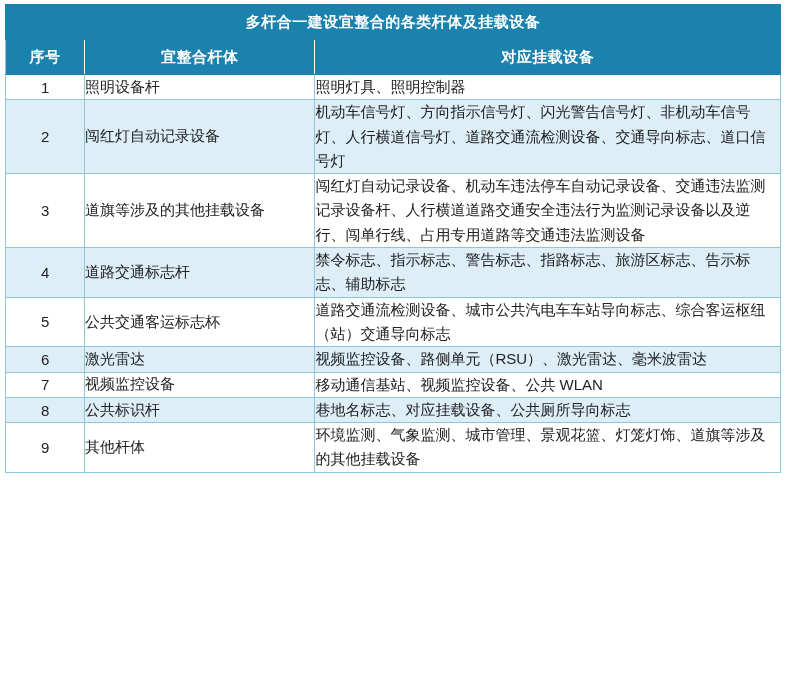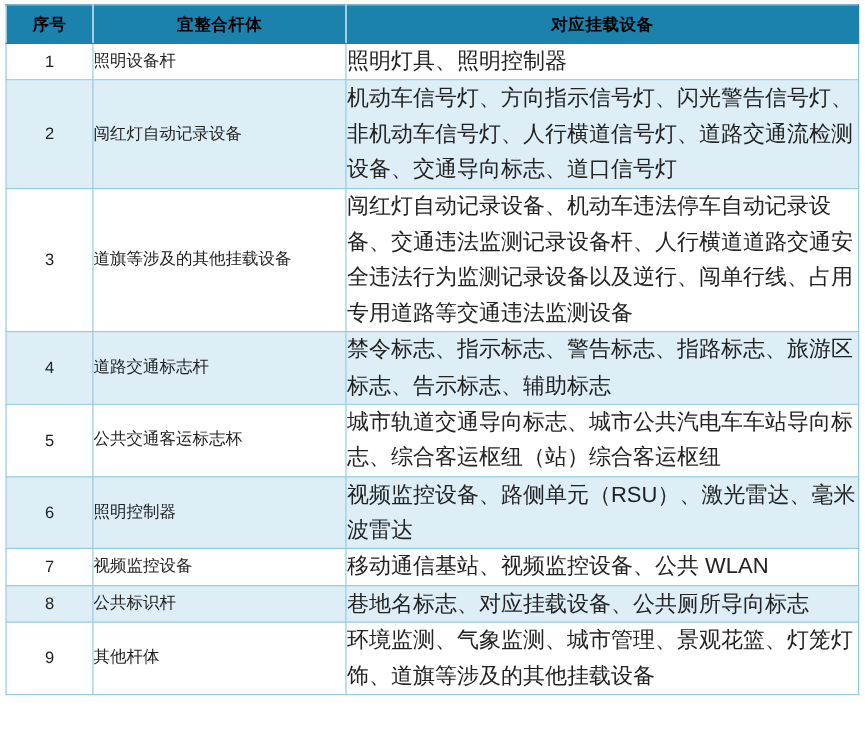--- a/index.html
+++ b/index.html
@@ -36,21 +36,21 @@
     color: #ffffff;
     font-size: 15px;
     font-weight: bold;
     text-align: center;
     height: 34px;
     letter-spacing: 0.5px;
     border: 1px solid #1b81ad !important;
   }
   .head-cell {
     background: #1b81ad;
-    color: #000000;
+    color: #ffffff;
     font-size: 15px;
     font-weight: bold;
     text-align: center;
     height: 34px;
     border-right: 1px solid #ffffff !important;
     border-bottom: 1px solid #1b81ad !important;
     border-top: 1px solid #1b81ad !important;
     letter-spacing: 0.5px;
   }
   .head-cell.last { border-right: 1px solid #1b81ad !important; }
@@ -64,39 +64,42 @@
     color: #222222;
   }
   td.pole {
     font-size: 15px;
     color: #222222;
     padding: 4px 6px;
     line-height: 1.5;
   }
   td.dev {
     text-align: left;
-    font-size: 20px;
+    font-size: 15px;
     color: #222222;
     padding: 7px 9px 7px 9px;
     line-height: 1.62;
   }
   tr.odd td { background: #ffffff; }
   tr.even td { background: #ddeef7; }
 </style>
 </head>
 <body>
 
 <div class="sheet">
   <table class="main">
     <colgroup>
       <col class="col-idx">
       <col class="col-pole">
       <col class="col-dev">
     </colgroup>
     <tbody>
+      <tr>
+        <td class="title-cell" colspan="3">多杆合一建设宜整合的各类杆体及挂载设备</td>
+      </tr>
       <tr>
         <td class="head-cell">序号</td>
         <td class="head-cell">宜整合杆体</td>
         <td class="head-cell last">对应挂载设备</td>
       </tr>
 
       <tr class="odd">
         <td class="idx">1</td>
         <td class="pole">照明设备杆</td>
         <td class="dev">照明灯具、照明控制器</td>
@@ -112,25 +115,25 @@
         <td class="dev">闯红灯自动记录设备、机动车违法停车自动记录设备、交通违法监测记录设备杆、人行横道道路交通安全违法行为监测记录设备以及逆行、闯单行线、占用专用道路等交通违法监测设备</td>
       </tr>
       <tr class="even">
         <td class="idx">4</td>
         <td class="pole">道路交通标志杆</td>
         <td class="dev">禁令标志、指示标志、警告标志、指路标志、旅游区标志、告示标志、辅助标志</td>
       </tr>
       <tr class="odd">
         <td class="idx">5</td>
         <td class="pole">公共交通客运标志杯</td>
-        <td class="dev">城市轨道交通导向标志、城市公共汽电车车站导向标志、综合客运枢纽（站）综合客运枢纽</td>
+        <td class="dev">道路交通流检测设备、城市公共汽电车车站导向标志、综合客运枢纽（站）交通导向标志</td>
       </tr>
       <tr class="even">
         <td class="idx">6</td>
-        <td class="pole">照明控制器</td>
+        <td class="pole">激光雷达</td>
         <td class="dev">视频监控设备、路侧单元（RSU）、激光雷达、毫米波雷达</td>
       </tr>
       <tr class="odd">
         <td class="idx">7</td>
         <td class="pole">视频监控设备</td>
         <td class="dev">移动通信基站、视频监控设备、公共 WLAN</td>
       </tr>
       <tr class="even">
         <td class="idx">8</td>
         <td class="pole">公共标识杆</td>

